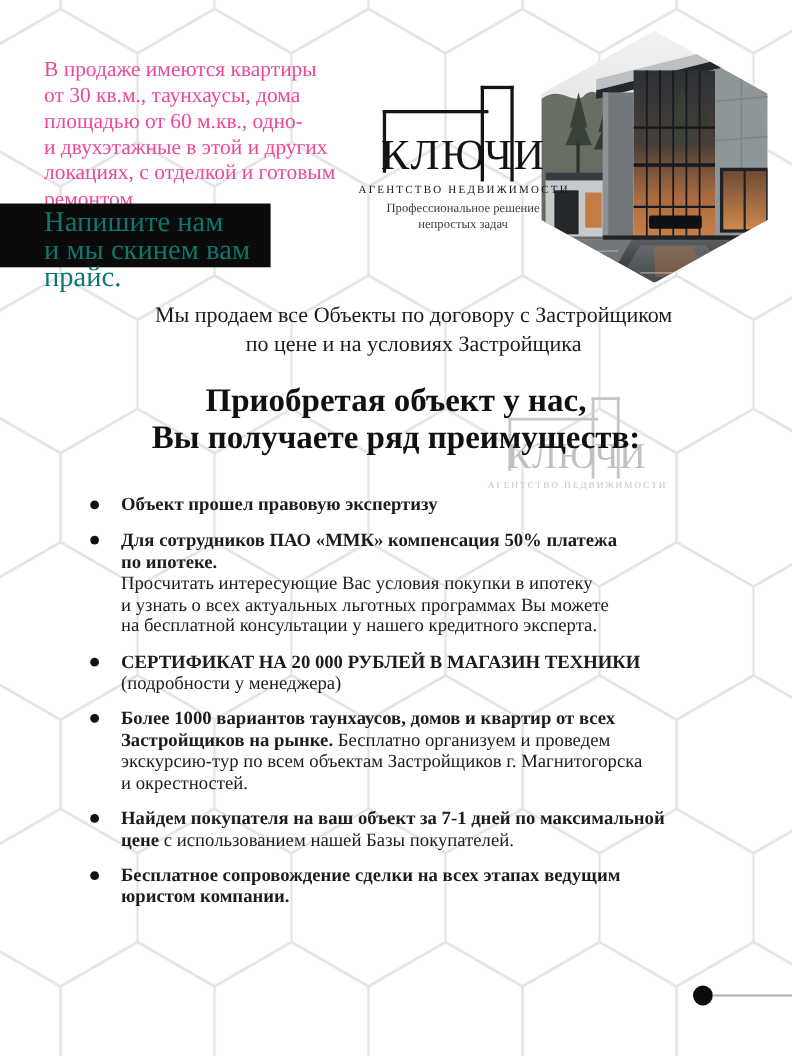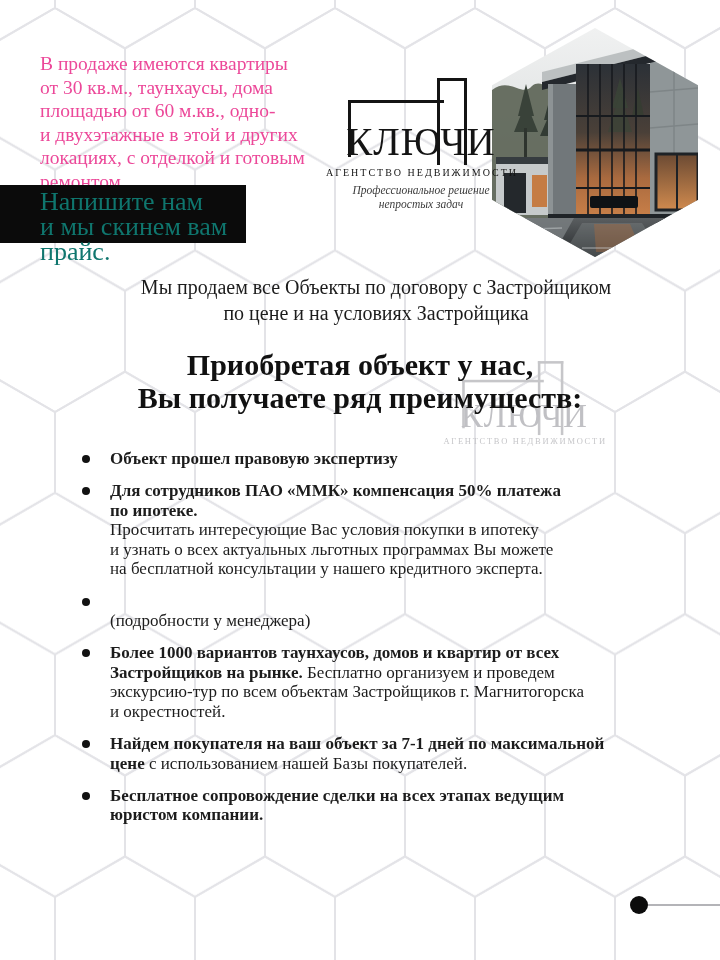--- a/index.html
+++ b/index.html
@@ -26,21 +26,21 @@
   .lrect-h{left:12px;top:28px;width:96px;height:57px;
            border-top:3.5px solid currentColor;border-left:3.5px solid currentColor;}
   .lrect-v{left:101px;top:6px;width:30px;height:87px;
            border-left:3.5px solid currentColor;border-top:3.5px solid currentColor;
            border-right:3.5px solid currentColor;}
   .logo-name{left:0;top:50px;width:100%;text-align:center;font-size:39px;
              letter-spacing:1px;line-height:40px;}
   .logo-sub{left:-14px;top:95px;width:200px;text-align:center;font-size:10px;
             letter-spacing:2px;white-space:nowrap;}
   .logo-tag{left:0;top:112px;width:100%;text-align:center;font-size:11.5px;
-            font-style:italic;line-height:13.5px;white-space:pre-line;color:#3c3c3c;}
+            line-height:13.5px;white-space:pre-line;color:#3c3c3c;}
 
   
   .watermark{left:452px;top:356px;z-index:1;color:#c6c6c9;
              transform:scale(.85);transform-origin:top left;}
   .watermark .logo-name{color:#c0c0c4;}
   .watermark .logo-sub{color:#c6c6c9;}
 
   
   .hex-photo{left:492px;top:28px;width:206px;height:229px;z-index:1;
              clip-path:polygon(50% 0,100% 25%,100% 75%,50% 100%,0 75%,0 25%);}
@@ -203,21 +203,21 @@
   <h1 class="abs heading">Приобретая объект у нас,
 Вы получаете ряд преимуществ:</h1>
 
   <ul class="abs benefits">
     <li><span class="bullet-dot"></span><span class="b">Объект прошел правовую экспертизу</span><span class="r"></span></li>
     <li><span class="bullet-dot"></span><span class="b">Для сотрудников ПАО «ММК» компенсация 50% платежа
 по ипотеке.</span><span class="r">
 Просчитать интересующие Вас условия покупки в ипотеку
 и узнать о всех актуальных льготных программах Вы можете
 на бесплатной консультации у нашего кредитного эксперта.</span></li>
-    <li><span class="bullet-dot"></span><span class="r">
+    <li><span class="bullet-dot"></span><span class="b">СЕРТИФИКАТ НА 20 000 РУБЛЕЙ В МАГАЗИН ТЕХНИКИ</span><span class="r">
 (подробности у менеджера)</span></li>
     <li><span class="bullet-dot"></span><span class="b">Более 1000  вариантов таунхаусов, домов и квартир от всех
 Застройщиков на рынке.</span><span class="r"> Бесплатно организуем и проведем
 экскурсию-тур по всем объектам Застройщиков г. Магнитогорска
 и окрестностей.</span></li>
     <li><span class="bullet-dot"></span><span class="b">Найдем покупателя на ваш объект за 7-1 дней по максимальной
 цене</span><span class="r"> с использованием нашей Базы покупателей.</span></li>
     <li><span class="bullet-dot"></span><span class="b">Бесплатное сопровождение сделки на всех этапах ведущим
 юристом компании.</span><span class="r"></span></li>
   </ul>

